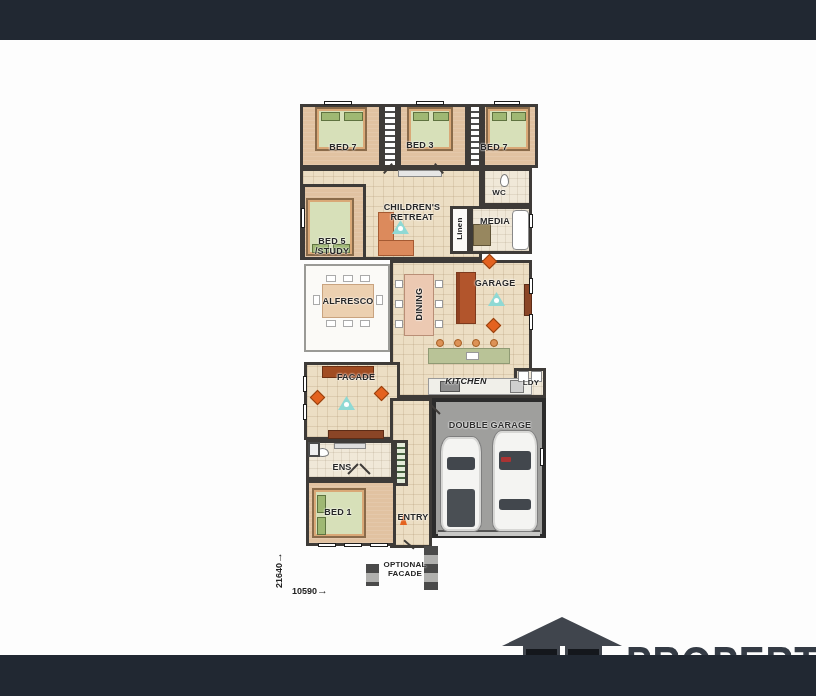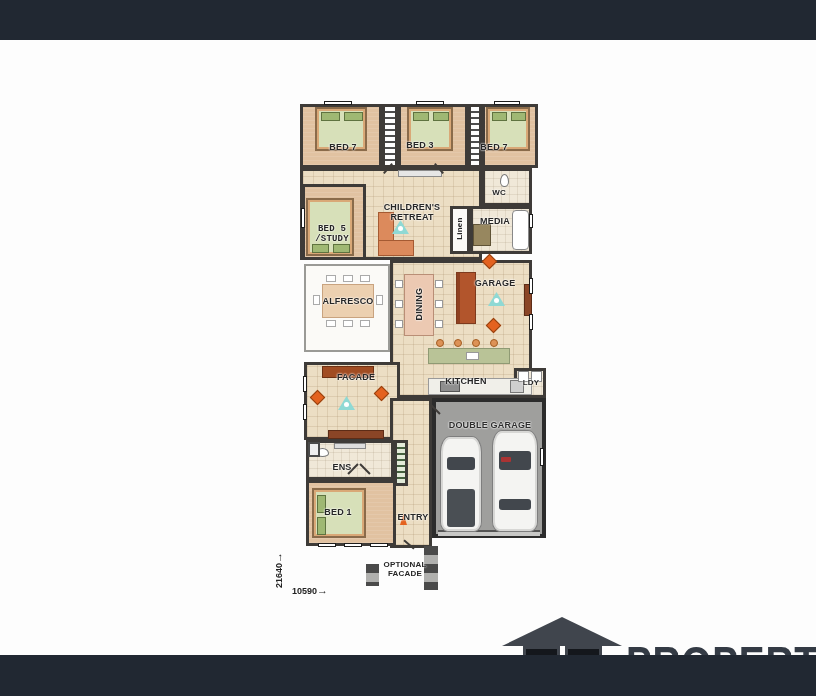--- a/index.html
+++ b/index.html
@@ -219,29 +219,29 @@
     <div class="door" style="left:76px;top:362px;width:2px;height:14px;transform:rotate(-45deg);"></div>
     <div class="door" style="left:120px;top:438px;width:2px;height:13px;transform:rotate(-50deg);"></div>
 
     <div class="facade-col" style="left:136px;top:446px;width:14px;height:44px;"></div>
     <div class="facade-col" style="left:78px;top:464px;width:13px;height:22px;"></div>
 
     <div class="lbl" style="left:28px;top:42px;width:54px;">BED 7</div>
     <div class="lbl" style="left:106px;top:40px;width:52px;">BED 3</div>
     <div class="lbl" style="left:178px;top:42px;width:56px;">BED 7</div>
     <div class="lbl" style="left:88px;top:102px;width:72px;">CHILDREN'S RETREAT</div>
-    <div class="lbl" style="left:20px;top:124px;width:48px;font-family:Liberation Mono, monospace;">BED 5 /STUDY</div>
+    <div class="lbl" style="left:20px;top:136px;width:48px;">BED 5 /STUDY</div>
     <div class="lbl small" style="left:196px;top:88px;width:30px;">WC</div>
     <div class="lbl" style="left:186px;top:116px;width:42px;">MEDIA</div>
     <div class="lbl small vrot" style="left:157px;top:124px;width:30px;">Linen</div>
     <div class="lbl" style="left:180px;top:178px;width:54px;">GARAGE</div>
     <div class="lbl" style="left:22px;top:196px;width:76px;">ALFRESCO</div>
     <div class="lbl vrot" style="left:101px;top:199px;width:60px;">DINING</div>
     <div class="lbl" style="left:40px;top:272px;width:56px;">FACADE</div>
-    <div class="lbl" style="left:146px;top:276px;width:64px;">KITCHEN</div>
+    <div class="lbl" style="left:146px;top:276px;width:64px;font-style:italic;">KITCHEN</div>
     <div class="lbl small" style="left:226px;top:278px;width:34px;">LDY</div>
     <div class="lbl" style="left:36px;top:362px;width:36px;">ENS</div>
     <div class="lbl" style="left:26px;top:407px;width:48px;">BED 1</div>
     <div class="lbl" style="left:100px;top:412px;width:50px;">ENTRY</div>
     <div class="lbl" style="left:152px;top:320px;width:100px;color:#2e2e2e;">DOUBLE GARAGE</div>
     <div class="lbl small" style="left:93px;top:460px;width:48px;">OPTIONAL FACADE</div>
 
     <div class="dim vrot" style="left:-40px;top:464px;width:60px;text-align:center;">
       <span>21640</span><span class="ar">→</span>
     </div>

